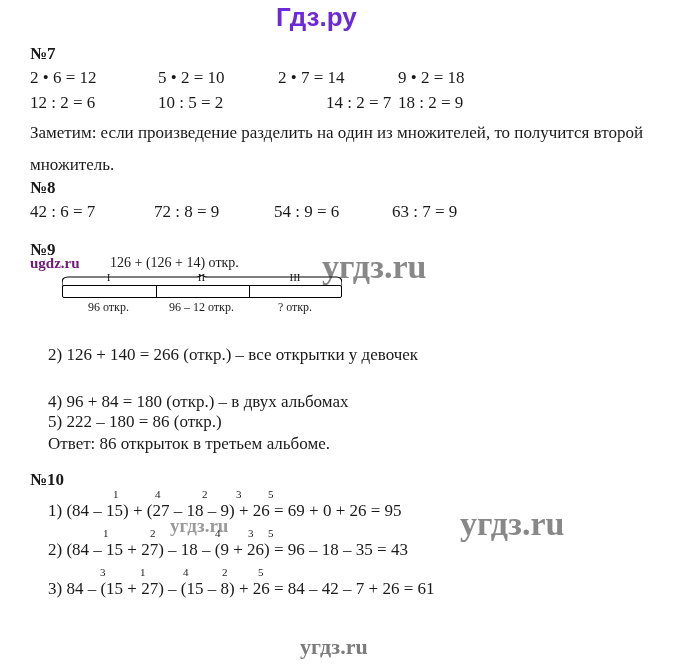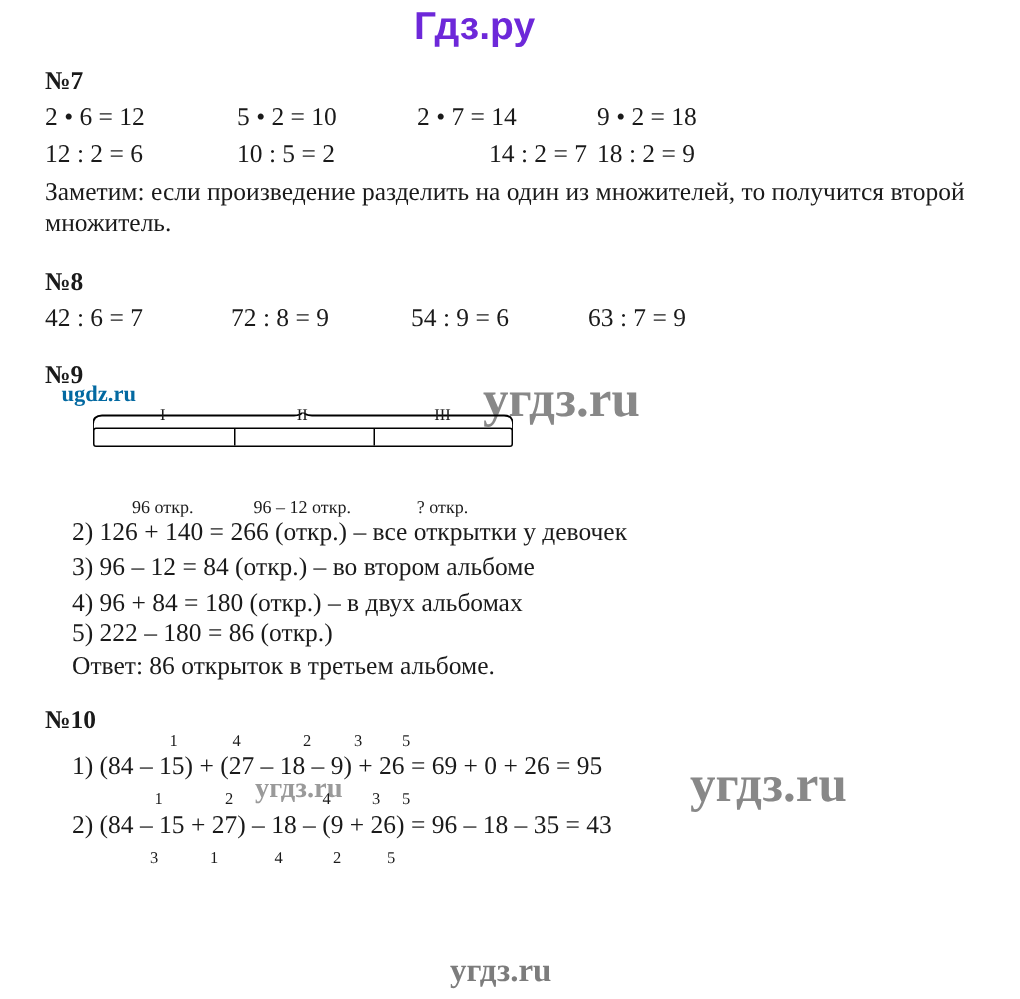--- a/index.html
+++ b/index.html
@@ -42,22 +42,21 @@
     font-family: "Liberation Serif", serif;
     font-size: 19px;
     font-weight: bold;
     color: #9a9a9a;
   }
   .wm-small {
     position: absolute;
     font-family: "Liberation Serif", serif;
     font-size: 15px;
     font-weight: bold;
-    color: #0369a1;
-    margin-left: 11px;
+    color: #701a75;
   }
   .wm-bottom {
     position: absolute;
     left: 300px;
     top: 634px;
     font-family: "Liberation Serif", serif;
     font-size: 22px;
     font-weight: bold;
     color: #7c7c7c;
   }
@@ -74,21 +73,21 @@
   }
   .col {
     position: absolute;
     font-size: 17px;
     white-space: nowrap;
   }
   .para {
     position: absolute;
     font-size: 17px;
     width: 630px;
-    line-height: 21px;
+    line-height: 32px;
   }
   
   .scheme {
     position: absolute;
     left: 30px;
     top: 255px;
     width: 330px;
     height: 60px;
   }
   .scheme-top-label {
@@ -127,21 +126,20 @@
     top: 16px;
     font-size: 11px;
     text-align: center;
   }
   .sub-label {
     position: absolute;
     top: 45px;
     font-size: 12px;
     text-align: center;
     white-space: nowrap;
-    margin-top: 31px;
   }
   .tiny-num {
     position: absolute;
     font-size: 11px;
     font-family: "Liberation Serif", serif;
   }
 </style>
 </head>
 <body>
 
@@ -169,41 +167,41 @@
 
   <div class="task-num" style="left:30px; top:178px;">№8</div>
   <div class="col" style="left:30px;  top:202px;">42 : 6 = 7</div>
   <div class="col" style="left:154px; top:202px;">72 : 8 = 9</div>
   <div class="col" style="left:274px; top:202px;">54 : 9 = 6</div>
   <div class="col" style="left:392px; top:202px;">63 : 7 = 9</div>
 
   <div class="task-num" style="left:30px; top:240px;">№9</div>
 
   <div class="scheme">
+    <div class="scheme-top-label">126 + (126 + 14) откр.</div>
 
     <svg class="brace" viewBox="0 0 280 12" preserveAspectRatio="none">
       <path d="M0,12 L0,8 Q0,2 6,2 L134,2 Q140,2 140,-2 Q140,2 146,2 L274,2 Q280,2 280,8 L280,12" fill="none" stroke="#000" stroke-width="1.2"></path>
     </svg>
 
     <div class="bar">
       <div class="bar-div" style="left:93px;"></div>
       <div class="bar-div" style="left:186px;"></div>
     </div>
 
     <div class="roman" style="left:32px; width:93px;">I</div>
     <div class="roman" style="left:125px; width:93px;">II</div>
     <div class="roman" style="left:218px; width:94px;">III</div>
 
     <div class="sub-label" style="left:32px; width:93px;">96 откр.</div>
     <div class="sub-label" style="left:125px; width:93px;">96 – 12 откр.</div>
     <div class="sub-label" style="left:218px; width:94px;">? откр.</div>
   </div>
 
   <div class="ln" style="left:48px; top:345px;">2) 126 + 140 = 266 (откр.) – все открытки у девочек</div>
-  <div class="ln" style="left:48px; top:368px;">3) 96 – 12 = 84 (откр.) – во втором альбоме</div>
   <div class="ln" style="left:48px; top:392px;">4) 96 + 84 = 180 (откр.) – в двух альбомах</div>
   <div class="ln" style="left:48px; top:412px;">5) 222 – 180 = 86 (откр.)</div>
   <div class="ln" style="left:48px; top:434px;">Ответ: 86 открыток в третьем альбоме.</div>
 
   <div class="task-num" style="left:30px; top:470px;">№10</div>
 
   <div class="tiny-num" style="left:113px; top:488px;">1</div>
   <div class="tiny-num" style="left:155px; top:488px;">4</div>
   <div class="tiny-num" style="left:202px; top:488px;">2</div>
   <div class="tiny-num" style="left:236px; top:488px;">3</div>
@@ -215,14 +213,15 @@
   <div class="tiny-num" style="left:215px; top:527px;">4</div>
   <div class="tiny-num" style="left:248px; top:527px;">3</div>
   <div class="tiny-num" style="left:268px; top:527px;">5</div>
   <div class="ln" style="left:48px; top:540px;">2) (84 – 15 + 27) – 18 – (9 + 26) = 96 – 18 – 35 = 43</div>
 
   <div class="tiny-num" style="left:100px; top:566px;">3</div>
   <div class="tiny-num" style="left:140px; top:566px;">1</div>
   <div class="tiny-num" style="left:183px; top:566px;">4</div>
   <div class="tiny-num" style="left:222px; top:566px;">2</div>
   <div class="tiny-num" style="left:258px; top:566px;">5</div>
+  <div class="ln" style="left:48px; top:579px;">3) 84 – (15 + 27) – (15 – 8) + 26 = 84 – 42 – 7 + 26 = 61</div>
 
 </div>
 
 </body></html>

